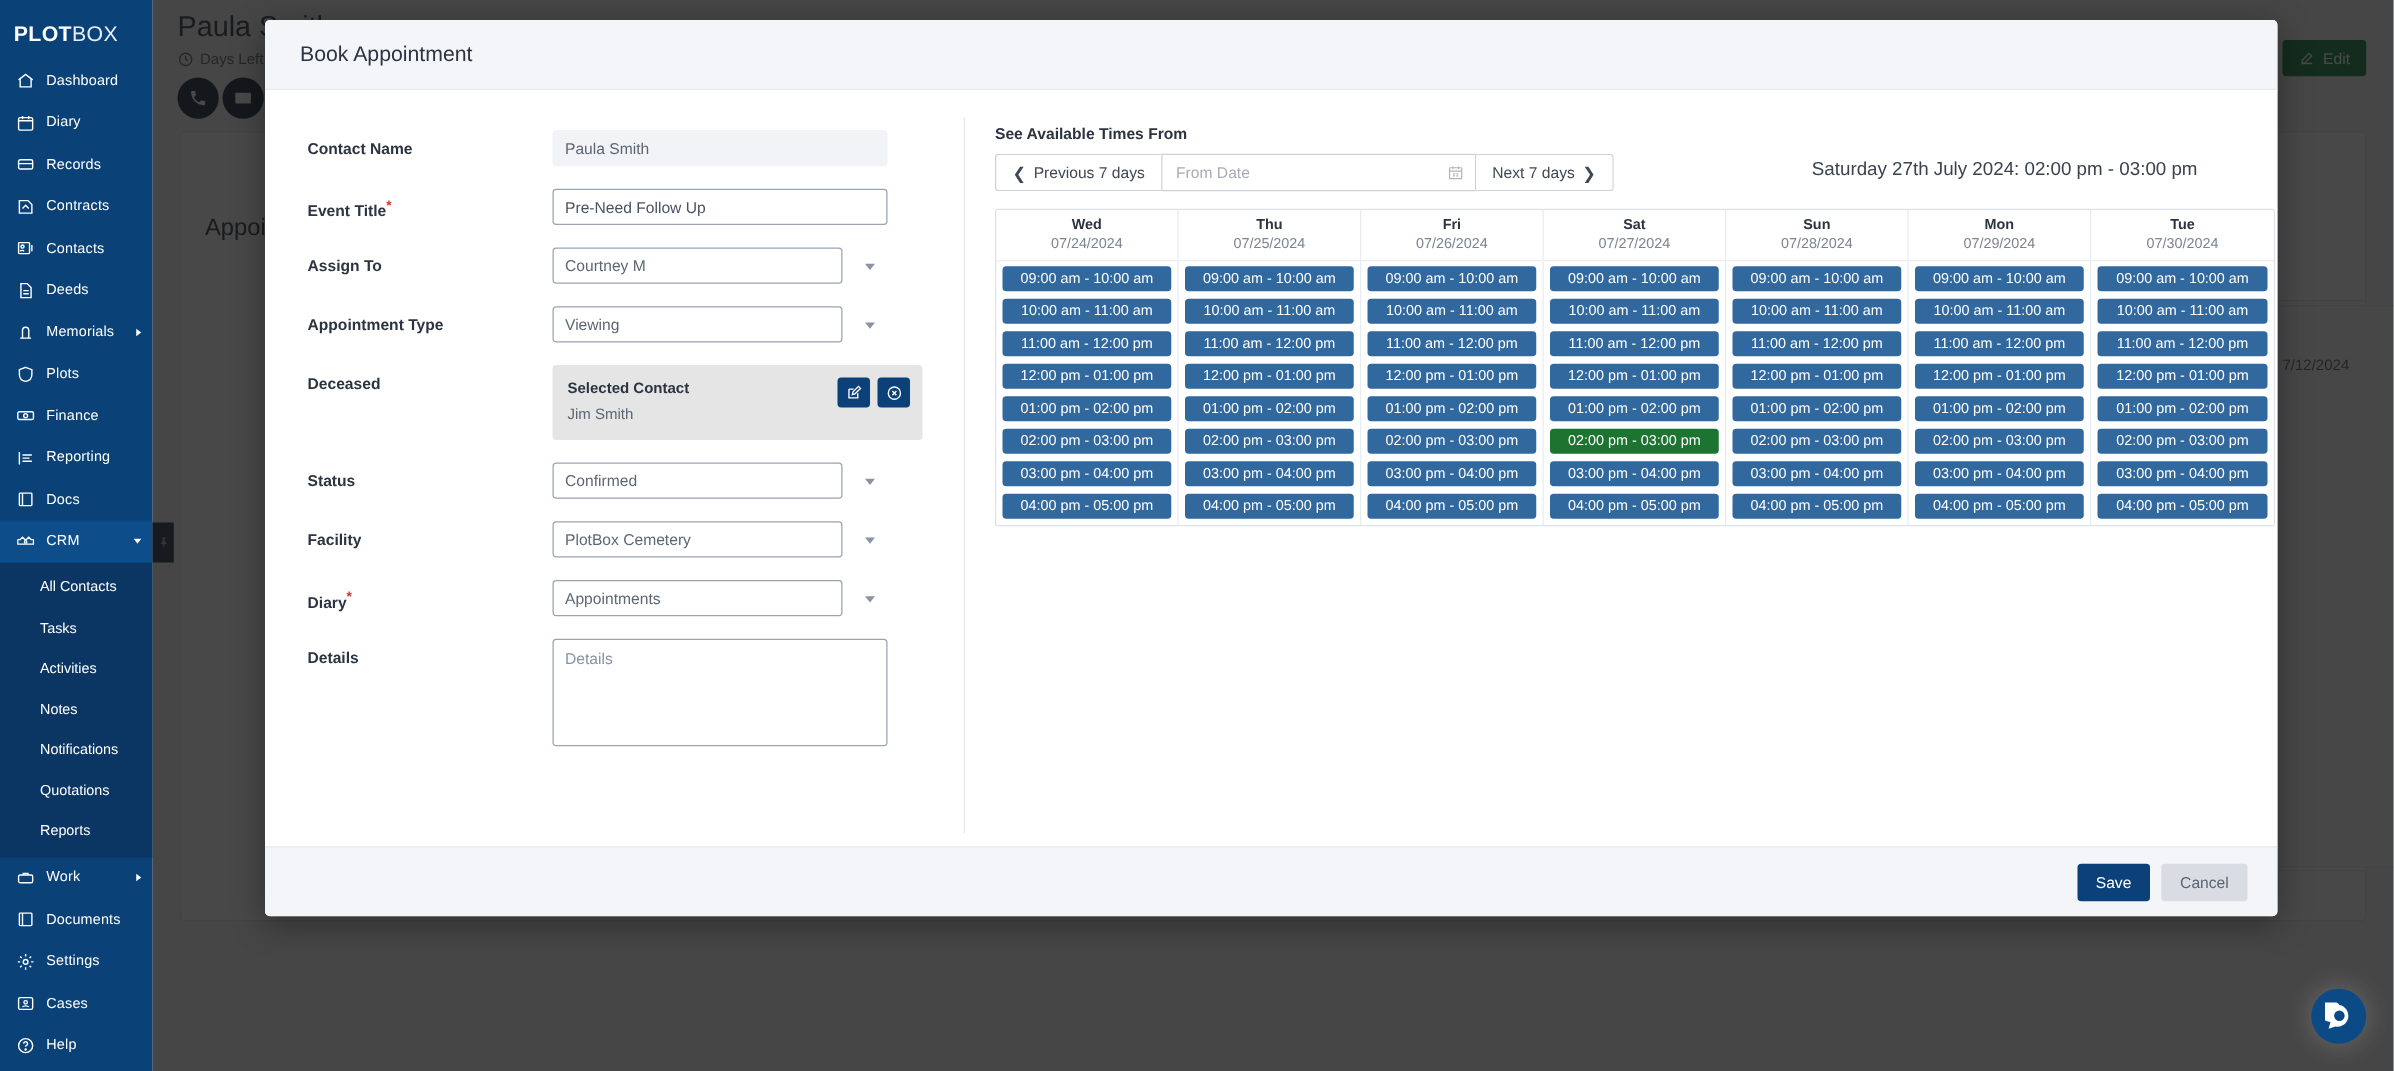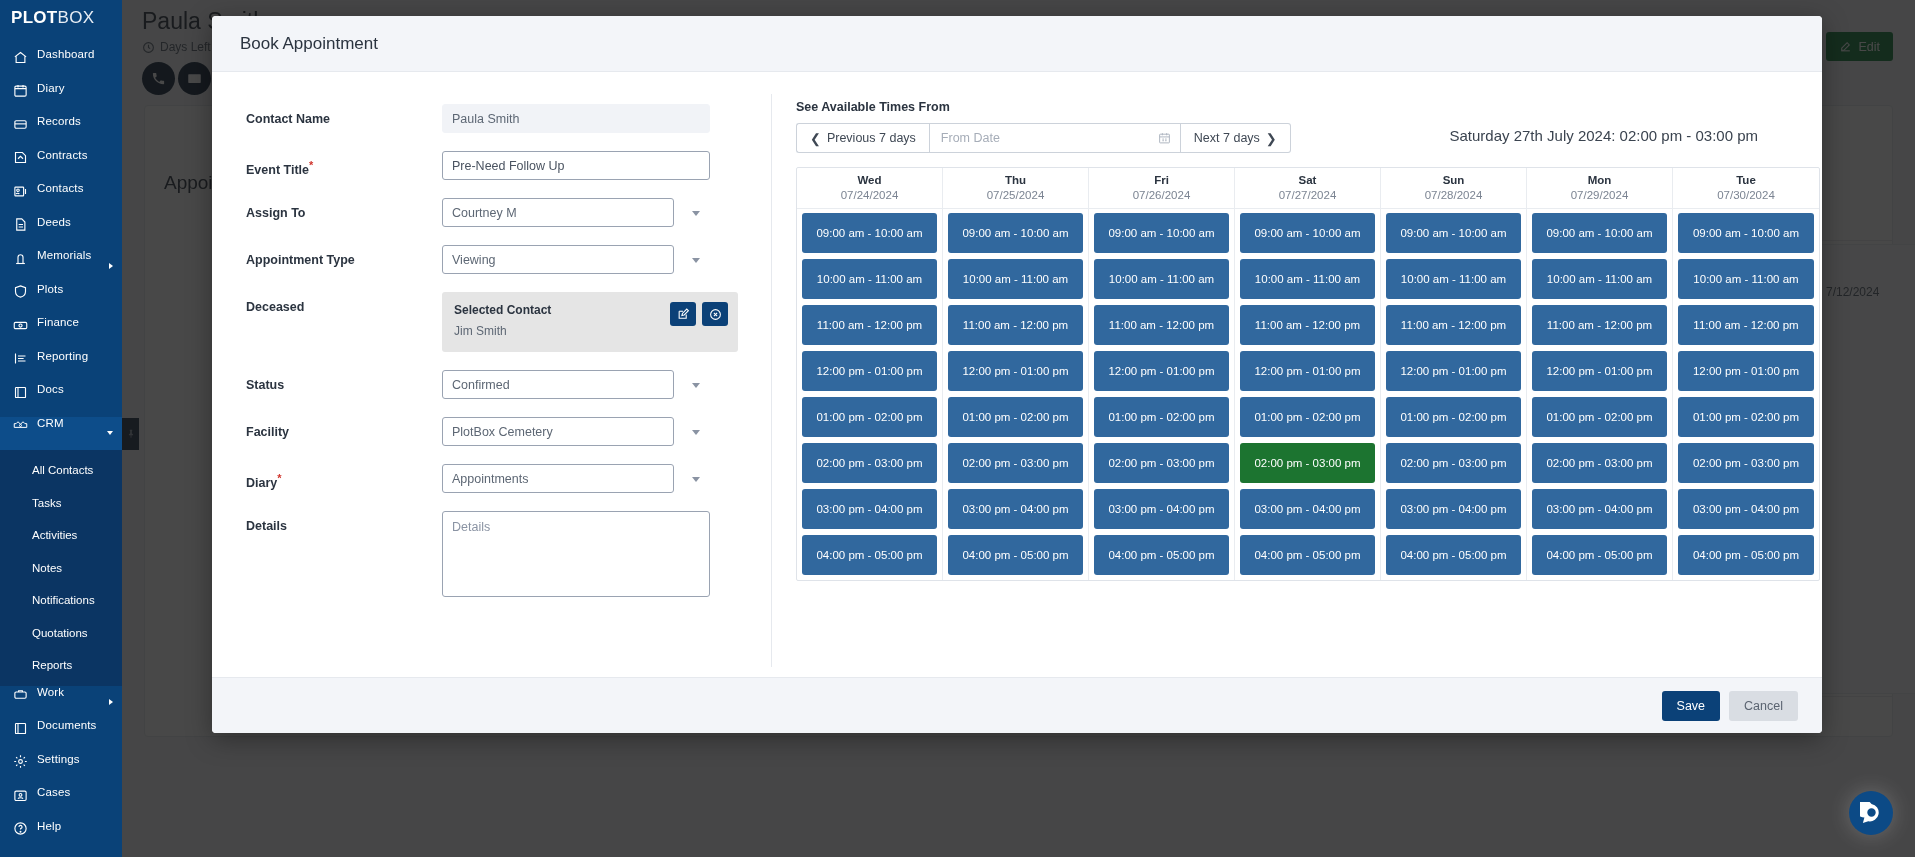--- a/index.html
+++ b/index.html
@@ -14,30 +14,30 @@
   
   .sidebar {
     position: absolute; left: 0; top: 0;
     width: 122px; height: 857px;
     background: #0a4278;
     color: #ffffff;
     z-index: 5;
     overflow: hidden;
   }
   .logo-wrap {
-    height: 40px; display: flex; align-items: flex-start;
+    height: 40px; display: flex; align-items: center;
     padding-left: 11px; margin-top: 8px;
   }
   .logo-text {
     font-size: 17px; font-weight: bold; letter-spacing: 0.3px;
     color: #ffffff; white-space: nowrap;
   }
   .logo-text .lt-light { font-weight: normal; color: #e8eef5; }
   .nav-item {
-    display: flex; align-items: flex-start;
+    display: flex; align-items: center;
     height: 33.5px; padding-left: 11px; position: relative;
     cursor: pointer;
   }
   .nav-item .nav-icon {
     width: 18px; height: 18px; flex: 0 0 18px;
     display: flex; align-items: center; justify-content: center;
     margin-right: 8px;
   }
   .nav-item .nav-icon svg { width: 15px; height: 15px; display:block; }
   .nav-label {
@@ -284,21 +284,21 @@
   .daycol { width: 146px; border-right: 1px solid #e9ecf0; }
   .daycol:last-child { border-right: none; }
   .dayhead {
     text-align: center; padding: 6px 0 7px 0;
     border-bottom: 1px solid #e9ecf0;
   }
   .dayhead .dow { font-size: 11.5px; color: #2b3440; font-weight: bold; }
   .dayhead .dte { font-size: 11.5px; color: #7b8492; margin-top: 3px; }
   .slotlist { padding: 4px 5px 5px 5px; }
   .slot {
-    height: 40px; margin-bottom: 6px;
+    height: 20px; margin-bottom: 6px;
     background: #31689e; border-radius: 3px;
     display: flex; align-items: center; justify-content: center;
     font-size: 11.5px; color: #ffffff; cursor: pointer;
     white-space: nowrap;
   }
   .slot:last-child { margin-bottom: 0; }
   .slot.selected { background: #1c7430; }
 
   
   .help-bubble {

